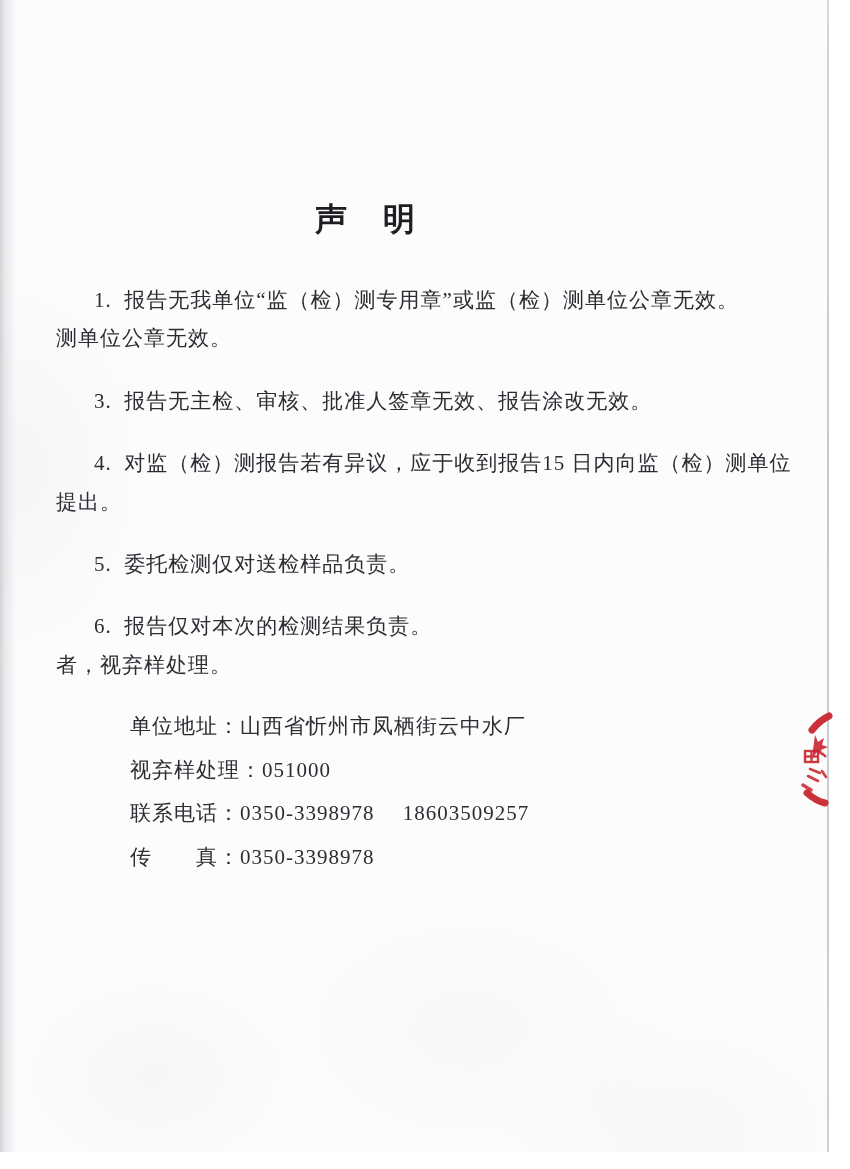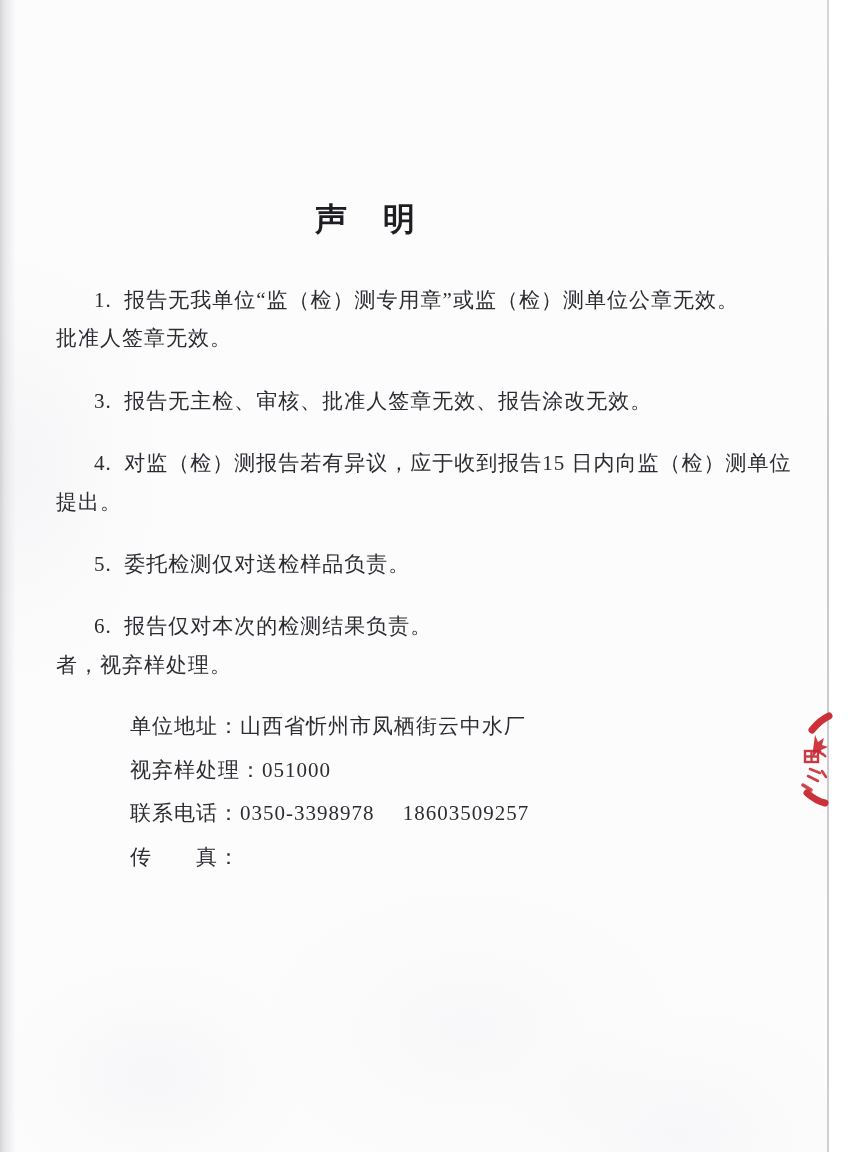--- a/index.html
+++ b/index.html
@@ -89,21 +89,21 @@
 
   <div class="edge-left"></div>
   <div class="edge-right-margin"></div>
   <div class="edge-right-line"></div>
   <div class="edge-bottom"></div>
 
   <h1 class="title">声　明</h1>
 
   <div class="body-block">
     <div class="line ind">1.  报告无我单位“监（检）测专用章”或监（检）测单位公章无效。</div>
-    <div class="line">批准人签章无效。</div>
+    <div class="line">测单位公章无效。</div>
     <div class="line ind">3.  报告无主检、审核、批准人签章无效、报告涂改无效。</div>
     <div class="line ind">4.  对监（检）测报告若有异议，应于收到报告15 日内向监（检）测单位</div>
     <div class="line">提出。</div>
     <div class="line ind">5.  委托检测仅对送检样品负责。</div>
     <div class="line ind">6.  报告仅对本次的检测结果负责。</div>
     <div class="line">者，视弃样处理。</div>
   </div>
 
   <div class="contact-block">
     <div class="crow">
@@ -113,20 +113,21 @@
     <div class="crow">
       <span class="clabel">视弃样处理：</span>
       <span class="cvalue">051000</span>
     </div>
     <div class="crow">
       <span class="clabel">联系电话：</span>
       <span class="cvalue">0350-3398978　 18603509257</span>
     </div>
     <div class="crow">
       <span class="clabel">传　　真：</span>
+      <span class="cvalue">0350-3398978</span>
     </div>
   </div>
 
   <svg class="stamp" viewBox="0 0 42 96" xmlns="http://www.w3.org/2000/svg" aria-hidden="true">
 
     <path d="M31 5 Q22 9 14 19" stroke="currentColor" stroke-width="7" stroke-linecap="round" fill="none" opacity="0.95"></path>
     <path d="M17 24 l3 7 l6 -4 l-2 7 l6 2 l-7 3 l2 6 l-6 -4 l-4 5 l0 -7 z" fill="currentColor" opacity="0.9"></path>
     <g stroke="currentColor" stroke-width="2.4" opacity="0.9">
       <rect x="7" y="40" width="13" height="11" fill="none"></rect>
       <line x1="7" y1="45.5" x2="20" y2="45.5"></line>

